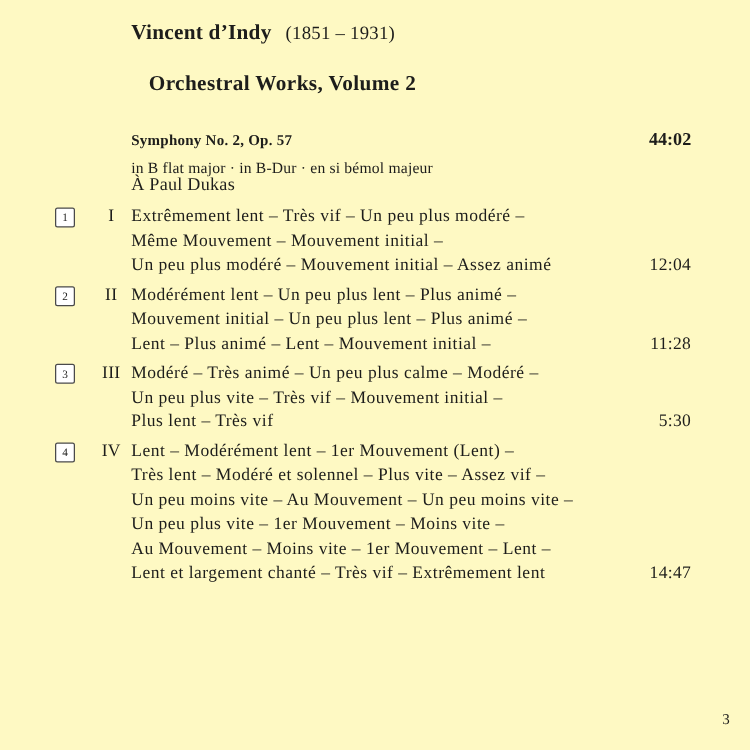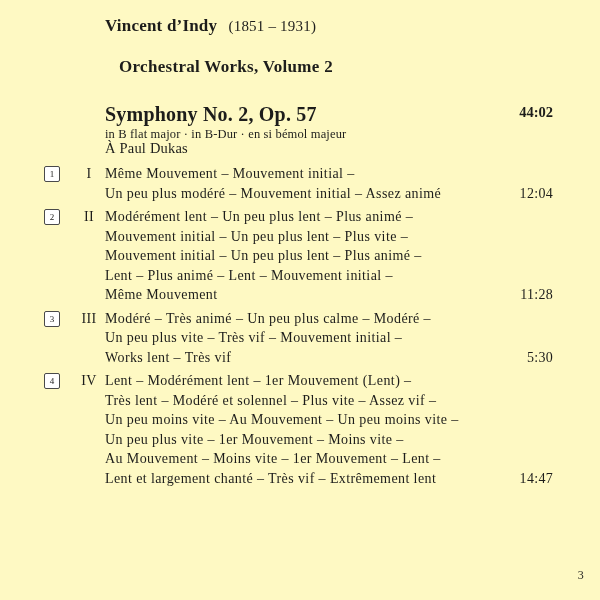--- a/index.html
+++ b/index.html
@@ -16,21 +16,21 @@
     position: absolute; top: 16px; left: 105px;
     font-size: 17px; white-space: nowrap;
   }
   .composer-name { font-weight: bold; letter-spacing: 0.2px; }
   .composer-dates { font-size: 15px; margin-left: 7px; letter-spacing: 0.2px; }
   .album-title {
     position: absolute; top: 57px; left: 119px;
     font-size: 17px; font-weight: bold; letter-spacing: 0.3px; white-space: nowrap;
   }
   .work-header { position: absolute; top: 103px; left: 105px; right: 47px; height: 20px; }
-  .work-title { font-size: 20px; font-weight: bold; letter-spacing: 0.2px; white-space: nowrap; }
+  .work-title { font-size: 12px; font-weight: bold; letter-spacing: 0.2px; white-space: nowrap; }
   .work-time { position: absolute; right: 0; top: 1px; font-size: 14.5px; font-weight: bold; }
   .key-line {
     position: absolute; top: 127px; left: 105px;
     font-size: 12.5px; letter-spacing: 0.15px; white-space: nowrap;
   }
   .dedication {
     position: absolute; top: 140px; left: 105px;
     font-size: 14.5px; letter-spacing: 0.2px; white-space: nowrap;
   }
   .tracks { position: absolute; top: 164px; left: 44px; right: 47px; }
@@ -79,50 +79,49 @@
   <div class="dedication">À Paul Dukas</div>
 
   <div class="tracks">
 
     <div class="track">
       <div class="track-box">
         <span>1</span>
       </div>
       <div class="roman">I</div>
       <div class="mvt-text">
+        <div class="mvt-line">Extrêmement lent – Très vif – Un peu plus modéré –</div>
         <div class="mvt-line">Même Mouvement – Mouvement initial –</div>
         <div class="mvt-line">Un peu plus modéré – Mouvement initial – Assez animé</div>
       </div>
       <div class="track-time">12:04</div>
     </div>
 
     <div class="track">
       <div class="track-box">
         <span>2</span>
       </div>
       <div class="roman">II</div>
       <div class="mvt-text">
         <div class="mvt-line">Modérément lent – Un peu plus lent – Plus animé –</div>
-        <div class="mvt-line">Mouvement initial – Un peu plus lent – Plus vite –</div>
         <div class="mvt-line">Mouvement initial – Un peu plus lent – Plus animé –</div>
         <div class="mvt-line">Lent – Plus animé – Lent – Mouvement initial –</div>
-        <div class="mvt-line">Même Mouvement</div>
       </div>
       <div class="track-time">11:28</div>
     </div>
 
     <div class="track">
       <div class="track-box">
         <span>3</span>
       </div>
       <div class="roman">III</div>
       <div class="mvt-text">
         <div class="mvt-line">Modéré – Très animé – Un peu plus calme – Modéré –</div>
         <div class="mvt-line">Un peu plus vite – Très vif – Mouvement initial –</div>
-        <div class="mvt-line">Works lent – Très vif</div>
+        <div class="mvt-line">Plus lent – Très vif</div>
       </div>
       <div class="track-time">5:30</div>
     </div>
 
     <div class="track">
       <div class="track-box">
         <span>4</span>
       </div>
       <div class="roman">IV</div>
       <div class="mvt-text">

